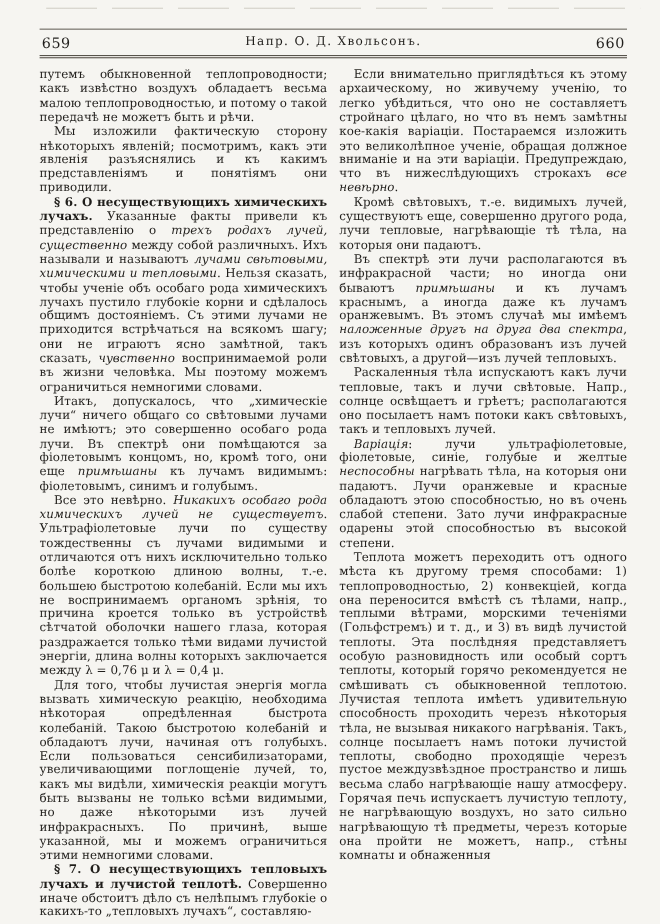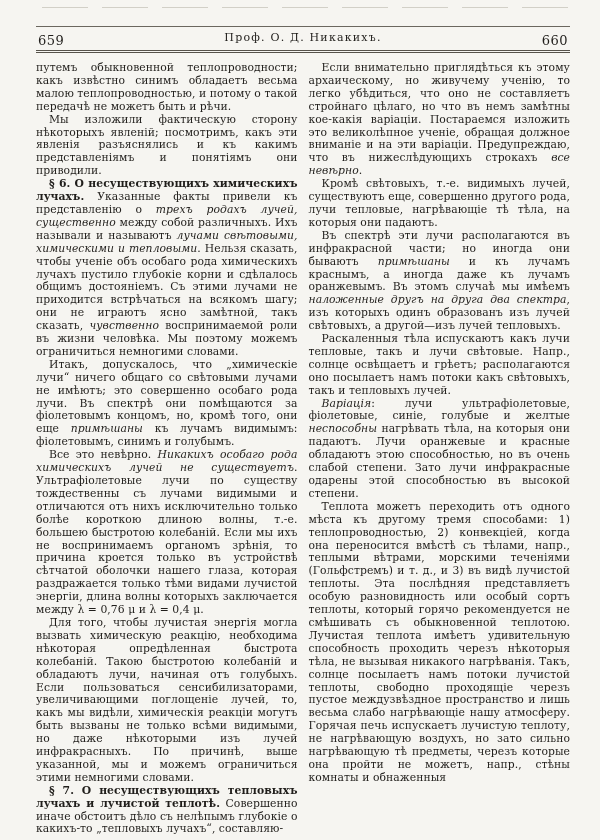--- a/index.html
+++ b/index.html
@@ -56,27 +56,27 @@
   .run-italic{font-style:italic;}
 </style>
 </head>
 <body>
 
 <div class="page">
   <div class="scan-edge"></div>
 
   <div class="header">
     <span class="pagenum">659</span>
-    <span class="running-title">Проф. О. Д. Никакихъ.</span>
+    <span class="running-title">Напр. О. Д. Хвольсонъ.</span>
     <span class="pagenum">660</span>
   </div>
 
   <div class="columns">
     <div class="column">
-        <p><span class="run-normal">путемъ обыкновенной теплопроводности; какъ извѣстно синимъ обладаетъ весьма малою теплопроводностью, и потому о такой передачѣ не можетъ быть и рѣчи.</span></p>
+        <p><span class="run-normal">путемъ обыкновенной теплопроводности; какъ извѣстно воздухъ обладаетъ весьма малою теплопроводностью, и потому о такой передачѣ не можетъ быть и рѣчи.</span></p>
         <p class="indent"><span class="run-normal">Мы изложили фактическую сторону нѣкоторыхъ явленій; посмотримъ, какъ эти явленія разъяснялись и къ какимъ представленіямъ и понятіямъ они приводили.</span></p>
         <p class="indent"><span class="run-bold">§ 6. О несуществующихъ химическихъ лучахъ.</span><span class="run-normal"> Указанные факты привели къ представленію о </span><span class="run-italic">трехъ родахъ лучей, существенно</span><span class="run-normal"> между собой различныхъ. Ихъ называли и называютъ </span><span class="run-italic">лучами свѣтовыми, химическими и тепловыми</span><span class="run-normal">. Нельзя сказать, чтобы ученіе объ особаго рода химическихъ лучахъ пустило глубокіе корни и сдѣлалось общимъ достояніемъ. Съ этими лучами не приходится встрѣчаться на всякомъ шагу; они не играютъ ясно замѣтной, такъ сказать, </span><span class="run-italic">чувственно</span><span class="run-normal"> воспринимаемой роли въ жизни человѣка. Мы поэтому можемъ ограничиться немногими словами.</span></p>
         <p class="indent"><span class="run-normal">Итакъ, допускалось, что „химическіе лучи“ ничего общаго со свѣтовыми лучами не имѣютъ; это совершенно особаго рода лучи. Въ спектрѣ они помѣщаются за фіолетовымъ концомъ, но, кромѣ того, они еще </span><span class="run-italic">примѣшаны</span><span class="run-normal"> къ лучамъ видимымъ: фіолетовымъ, синимъ и голубымъ.</span></p>
         <p class="indent"><span class="run-normal">Все это невѣрно. </span><span class="run-italic">Никакихъ особаго рода химическихъ лучей не существуетъ</span><span class="run-normal">. Ультрафіолетовые лучи по существу тождественны съ лучами видимыми и отличаются отъ нихъ исключительно только болѣе короткою длиною волны, т.-е. большею быстротою колебаній. Если мы ихъ не воспринимаемъ органомъ зрѣнія, то причина кроется только въ устройствѣ сѣтчатой оболочки нашего глаза, которая раздражается только тѣми видами лучистой энергіи, длина волны которыхъ заключается между λ = 0,76 μ и λ = 0,4 μ.</span></p>
         <p class="indent"><span class="run-normal">Для того, чтобы лучистая энергія могла вызвать химическую реакцію, необходима нѣкоторая опредѣленная быстрота колебаній. Такою быстротою колебаній и обладаютъ лучи, начиная отъ голубыхъ. Если пользоваться сенсибилизаторами, увеличивающими поглощеніе лучей, то, какъ мы видѣли, химическія реакціи могутъ быть вызваны не только всѣми видимыми, но даже нѣкоторыми изъ лучей инфракрасныхъ. По причинѣ, выше указанной, мы и можемъ ограничиться этими немногими словами.</span></p>
         <p class="indent"><span class="run-bold">§ 7. О несуществующихъ тепловыхъ лучахъ и лучистой теплотѣ.</span><span class="run-normal"> Совершенно иначе обстоитъ дѣло съ нелѣпымъ глубокіе о какихъ-то „тепловыхъ лучахъ“, составляю-</span></p>
       </div>
     <div class="column">
         <p class="indent"><span class="run-normal">Если внимательно приглядѣться къ этому архаическому, но живучему ученію, то легко убѣдиться, что оно не составляетъ стройнаго цѣлаго, но что въ немъ замѣтны кое-какія варіаціи. Постараемся изложить это великолѣпное ученіе, обращая должное вниманіе и на эти варіаціи. Предупреждаю, что въ нижеслѣдующихъ строкахъ </span><span class="run-italic">все невѣрно</span><span class="run-normal">.</span></p>
         <p class="indent"><span class="run-normal">Кромѣ свѣтовыхъ, т.-е. видимыхъ лучей, существуютъ еще, совершенно другого рода, лучи тепловые, нагрѣвающіе тѣ тѣла, на которыя они падаютъ.</span></p>

